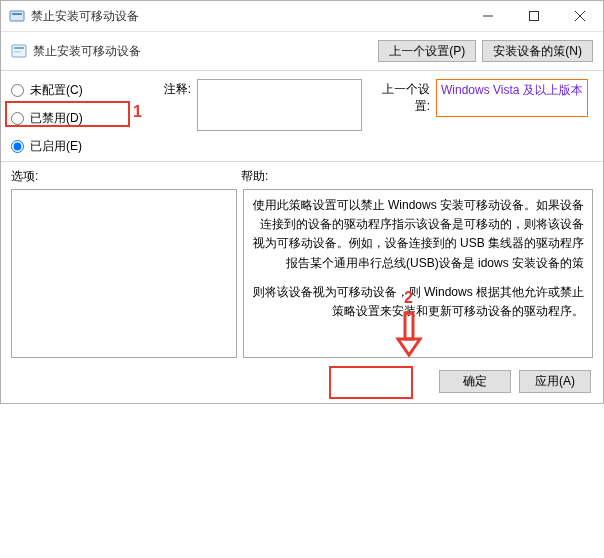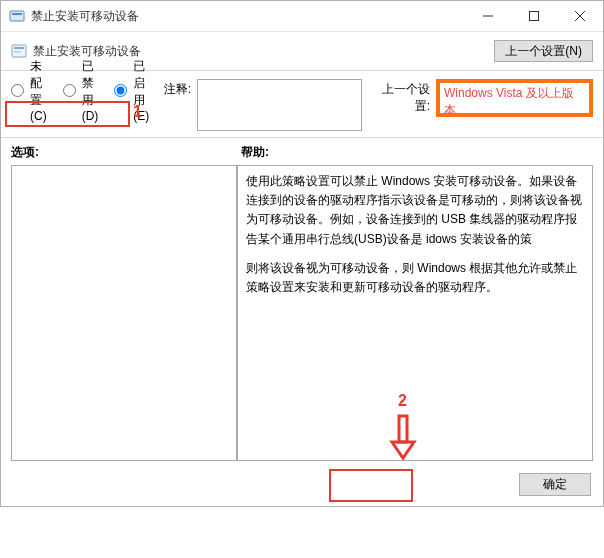--- a/index.html
+++ b/index.html
@@ -5,21 +5,21 @@
   html, body {
     margin: 0;
     padding: 0;
     font-family: "Microsoft YaHei", "Segoe UI", Tahoma, sans-serif;
     font-size: 12px;
     color: #000;
     background: #fff;
   }
   .window {
     width: 604px;
-    height: 507px;
+    height: 404px;
     box-sizing: border-box;
     border: 1px solid #b0b0b0;
     display: flex;
     flex-direction: column;
     background: #fff;
     position: relative;
   }
   
   .titlebar {
     height: 30px;
@@ -98,21 +98,22 @@
     margin: 0 0 4px 0;
   }
   
   .config {
     display: flex;
     padding: 4px 10px 6px 10px;
   }
   .radio-col {
     width: 120px;
     display: flex;
-    gap: 16px;
+    flex-direction: column;
+    gap: 10px;
     padding-top: 2px;
     position: relative;
   }
   .radio-row {
     display: flex;
     align-items: center;
     gap: 6px;
     height: 18px;
   }
   .radio-row input[type="radio"] {
@@ -160,42 +161,43 @@
     box-sizing: border-box;
     padding: 2px 4px;
     font-size: 12px;
     font-family: inherit;
     resize: none;
     overflow: auto;
   }
   .supported-box {
     flex: 1;
     height: 38px;
-    border: 4px solid #f97316;
+    border: 1px solid #f97316;
     background: #fff;
     box-sizing: border-box;
     padding: 2px 4px;
     font-size: 12px;
     overflow: auto;
-    color: #ef4444;
+    color: #6d28d9;
   }
   
   .labels-row {
     display: flex;
     padding: 2px 10px;
-    font-weight: bold;
   }
   .labels-row .opt-label {
     width: 230px;
   }
   .split {
     flex: 1;
     display: flex;
     padding: 2px 10px 6px 10px;
+    gap: 6px;
     min-height: 0;
+    text-align: right;
   }
   .options-box, .help-box {
     border: 1px solid #a9a9a9;
     background: #fff;
     box-sizing: border-box;
     overflow: auto;
     font-size: 12px;
   }
   .options-box {
     width: 226px;
@@ -269,21 +271,22 @@
       <span class="policy-icon">
         <svg width="16" height="16" viewBox="0 0 16 16">
           <rect x="1" y="2" width="14" height="12" rx="1" fill="#eef4fa" stroke="#7aa7cc"></rect>
           <rect x="3" y="4" width="10" height="2" fill="#7aa7cc"></rect>
           <rect x="3" y="8" width="7" height="1.5" fill="#b7cfe3"></rect>
         </svg>
       </span>
       <span class="policy-title">禁止安装可移动设备</span>
     </div>
     <div class="nav-btns">
-      <button class="btn">上一个设置(N)</button>
+      <button class="btn">上一个设置(P)</button>
+      <button class="btn">安装设备的策(N)</button>
     </div>
   </div>
   <div class="hr"></div>
 
   <div class="config">
     <div class="radio-col">
       <div class="radio-row">
         <input type="radio" name="state" id="r-nc" style="">
         <label for="r-nc">未配置(C)</label>
       </div>
@@ -329,17 +332,18 @@
       <div class="annot-num" style="left:160px; bottom:46px;">2</div>
       <svg class="arrow-annot" width="30" height="48" style="left:150px; bottom:-2px;">
         <rect x="11" y="2" width="8" height="26" fill="none" stroke="#e63a2f" stroke-width="3"></rect>
         <polygon points="4,28 26,28 15,44" fill="none" stroke="#e63a2f" stroke-width="3"></polygon>
       </svg>
     </div>
   </div>
 
   <div class="footer">
     <button class="btn btn-footer">确定</button>
+    <button class="btn btn-footer">应用(A)</button>
 
     <div class="annot-box-2" style="left:328px; top:2px; width:84px; height:33px;"></div>
   </div>
 
 </div>
 
 </body></html>

